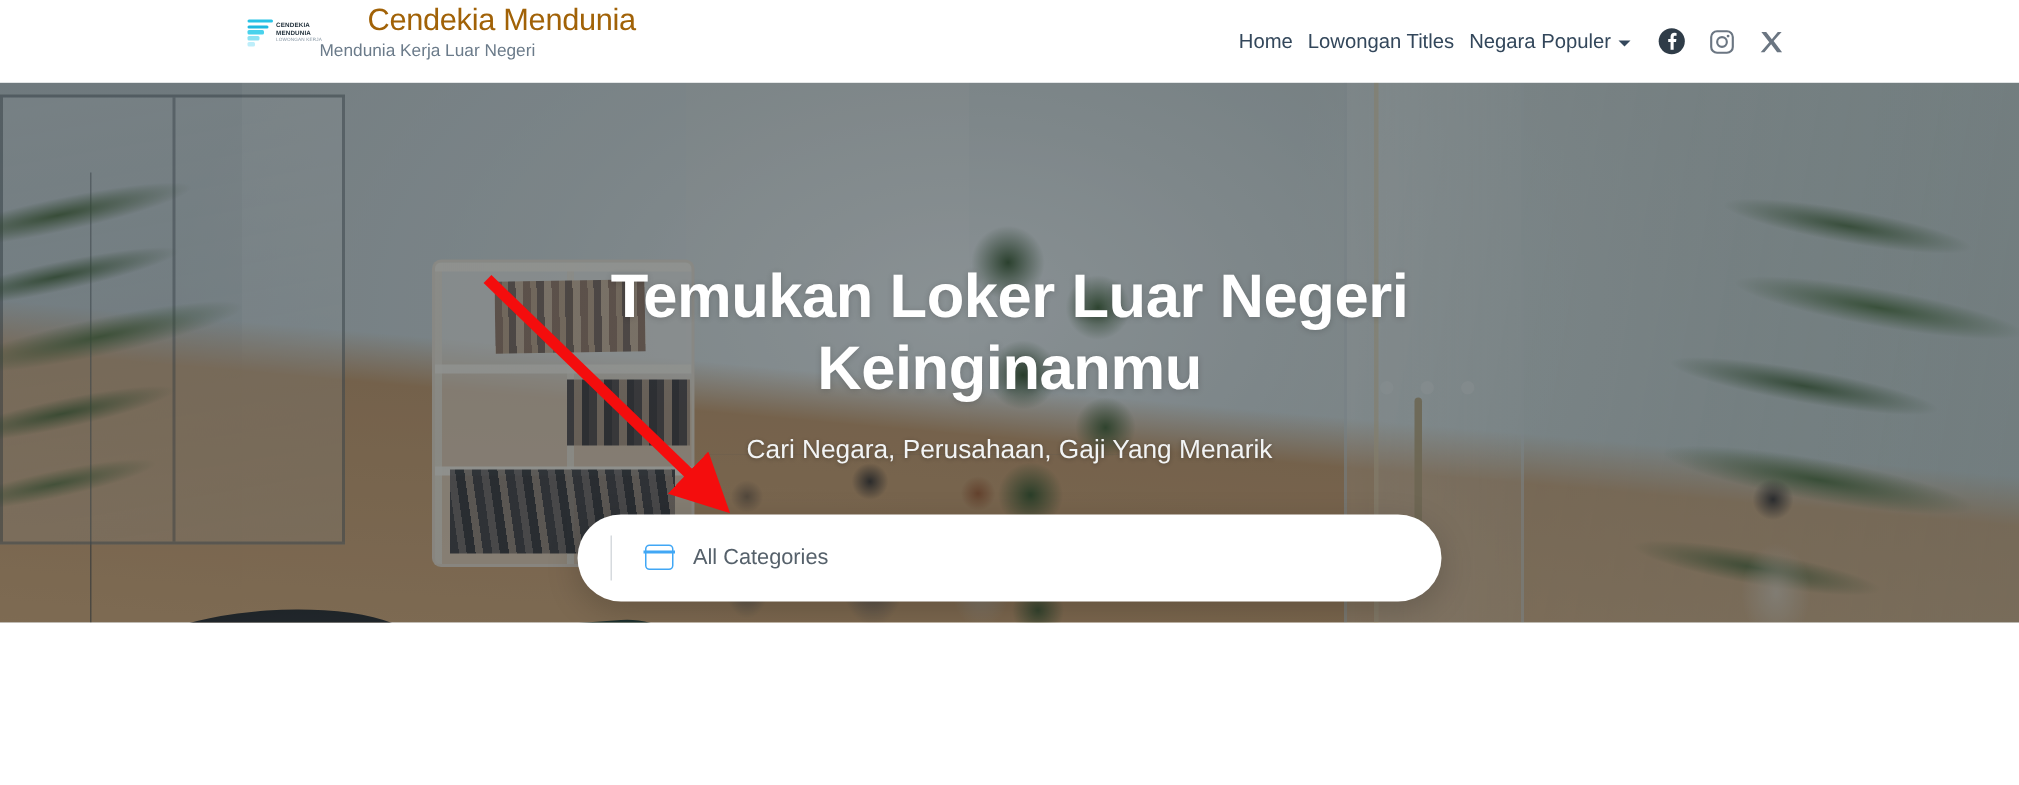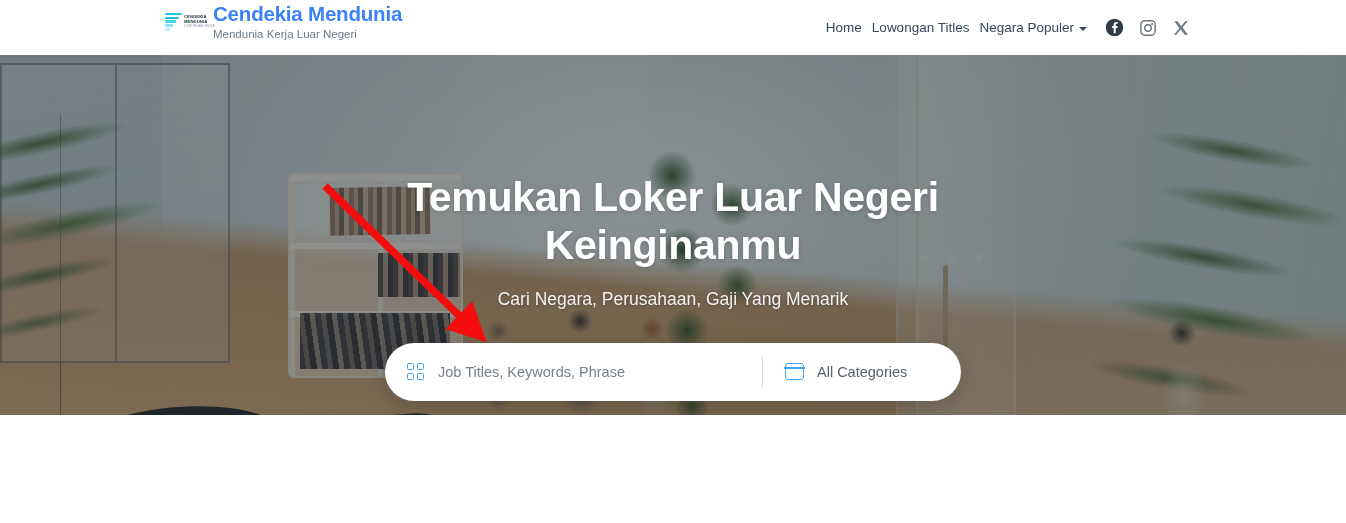--- a/index.html
+++ b/index.html
@@ -59,24 +59,25 @@
     letter-spacing: .1px;
     color: #1c2b36;
     font-weight: 700;
     white-space: nowrap;
     font-family: "Liberation Sans", sans-serif;
   }
   .logo-mark-text span.sub { color:#8796a3; font-weight:400; font-size:3.1px; }
   .brand-text { display: flex; flex-direction: column; }
   .brand-title {
     font-size: 20.5px;
-    font-weight: 700;
-    color: #3b82f6;
+    font-weight: 400;
+    color: #a16207;
     letter-spacing: -0.2px;
     line-height: 1.15;
+    margin-left: 32px;
   }
   .brand-sub {
     font-size: 11.5px;
     color: #6b7b8a;
     margin-top: 2px;
     line-height: 1.2;
   }
   .nav {
     position: absolute;
     right: 156px;
@@ -455,29 +456,20 @@
       </div>
   </div>
 
   <div class="hero-overlay"></div>
 
   <div class="hero-content">
     <h1 class="hero-title">Temukan Loker Luar Negeri Keinginanmu</h1>
     <p class="hero-sub">Cari Negara, Perusahaan, Gaji Yang Menarik</p>
 
     <div class="searchbar">
-      <div class="sb-field">
-        <span class="ico-grid">
-            <i></i>
-            <i></i>
-            <i></i>
-            <i></i>
-          </span>
-        <input class="sb-input" type="text" placeholder="Job Titles, Keywords, Phrase" style="">
-      </div>
 
       <div class="sb-divider"></div>
 
       <div class="sb-field cat">
         <span class="ico-cal"></span>
         <span class="sb-select">All Categories</span>
       </div>
 
     </div>
   </div>

